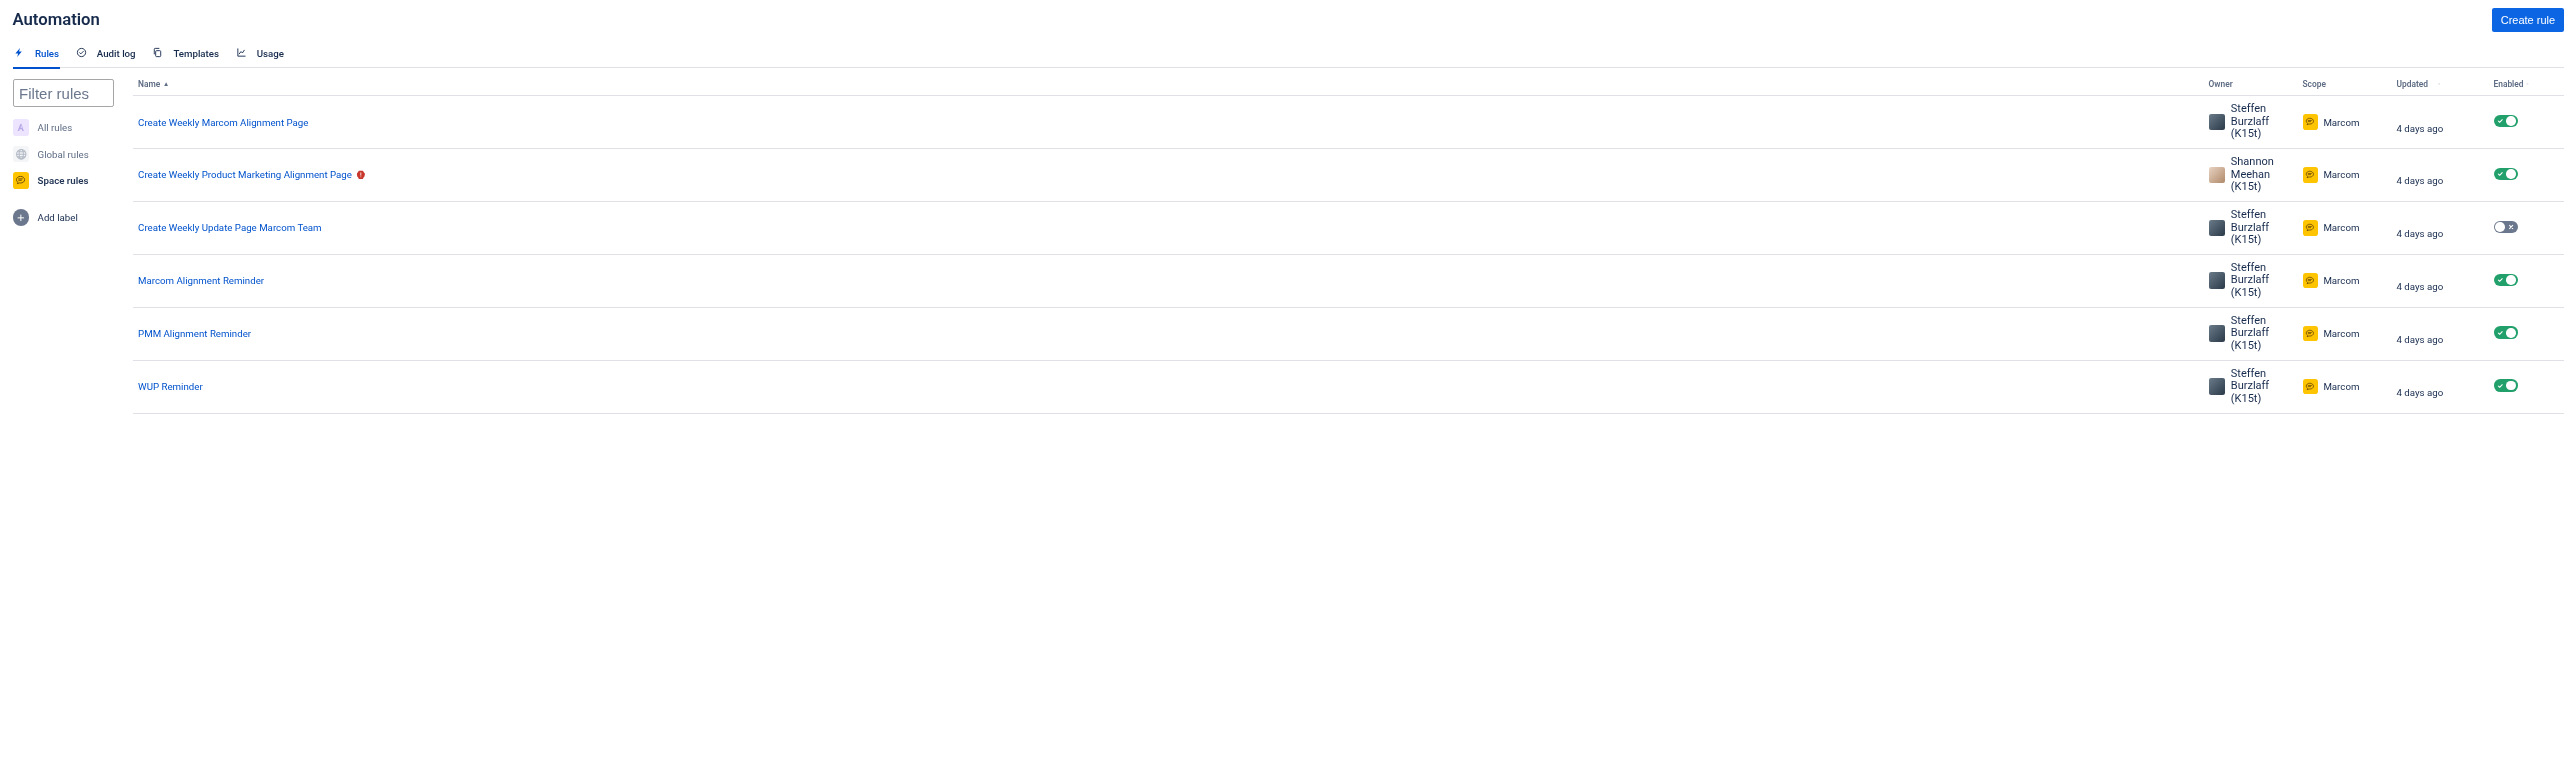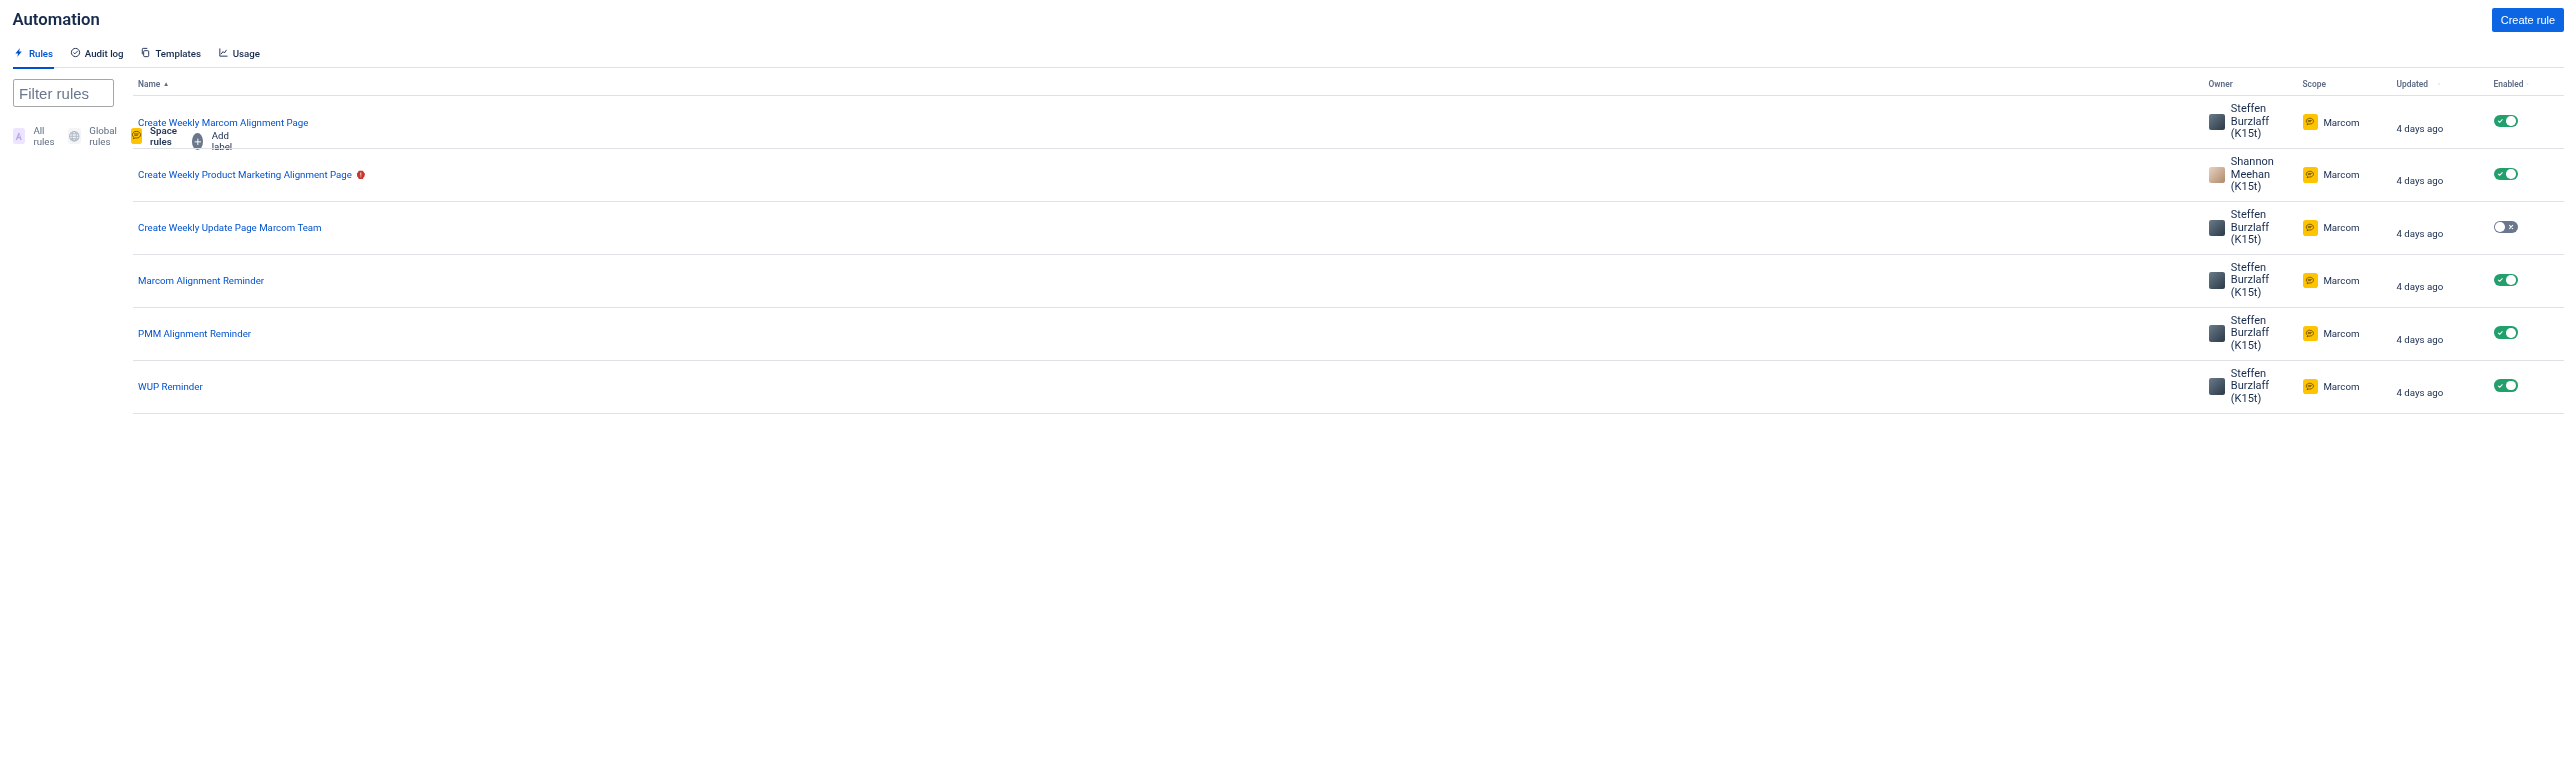--- a/index.html
+++ b/index.html
@@ -40,21 +40,21 @@
   .btn-primary {
     background: var(--primary); color: #fff; border: none; border-radius: 2.1px;
     padding: 5.6px 8.4px; font-size: 11px; font-weight: 500; cursor: pointer;
   }
 
   .tabs {
     display: flex; gap: 14px; margin-top: 15.3px;
     border-bottom: 0.7px solid var(--border);
   }
   .tab {
-    display: inline-flex; align-items: center; gap: 4px;
+    display: inline-flex; align-items: center; gap: 10px;
     padding: 0 1.4px 7px 1.4px;
     color: var(--text-default); cursor: pointer; font-weight: 500;
     border-bottom: 2.1px solid transparent; margin-bottom: -1.4px;
   }
   .tab.active { color: var(--link); border-bottom-color: var(--link); }
   .tab svg { width: 11px; height: 11px; }
 
   .layout {
     display: flex; align-items: flex-start;
     margin-top: 11px;
@@ -62,21 +62,21 @@
   .sidebar {
     width: 120px; flex: 0 0 120px; padding-right: 8.4px;
   }
   .filter-input {
     width: 101px; padding: 4.2px 5.6px; font-size: 15px;
     border: 0.7px solid var(--filter-border); border-radius: 2.1px; color: #172B4D;
     background: #fff;
   }
   .filter-input::placeholder { color: #6B778C; }
 
-  .side-list { margin-top: 12.5px; display: flex; flex-direction: row; gap: 9.7px; }
+  .side-list { margin-top: 12.5px; display: flex; flex-direction: column; gap: 9.7px; }
   .side-item { display: flex; align-items: center; gap: 8.4px; cursor: pointer; }
   .side-item .icon { width: 16.7px; height: 16.7px; display: inline-flex; align-items: center; justify-content: center; border-radius: 2.8px; }
   .side-item .label { font-size: 9.7px; color: #5E6C84; }
   .side-item.selected .label { color: var(--sidebar-selected); font-weight: 600; }
 
   .side-all .icon { background: var(--purple-bg); }
   .side-globe .icon { background: #F4F5F7; }
   .side-space .icon { background: var(--yellow-bg); }
   .side-add .icon { background: var(--plus-bg); border-radius: 50%; color: #fff; }
 

